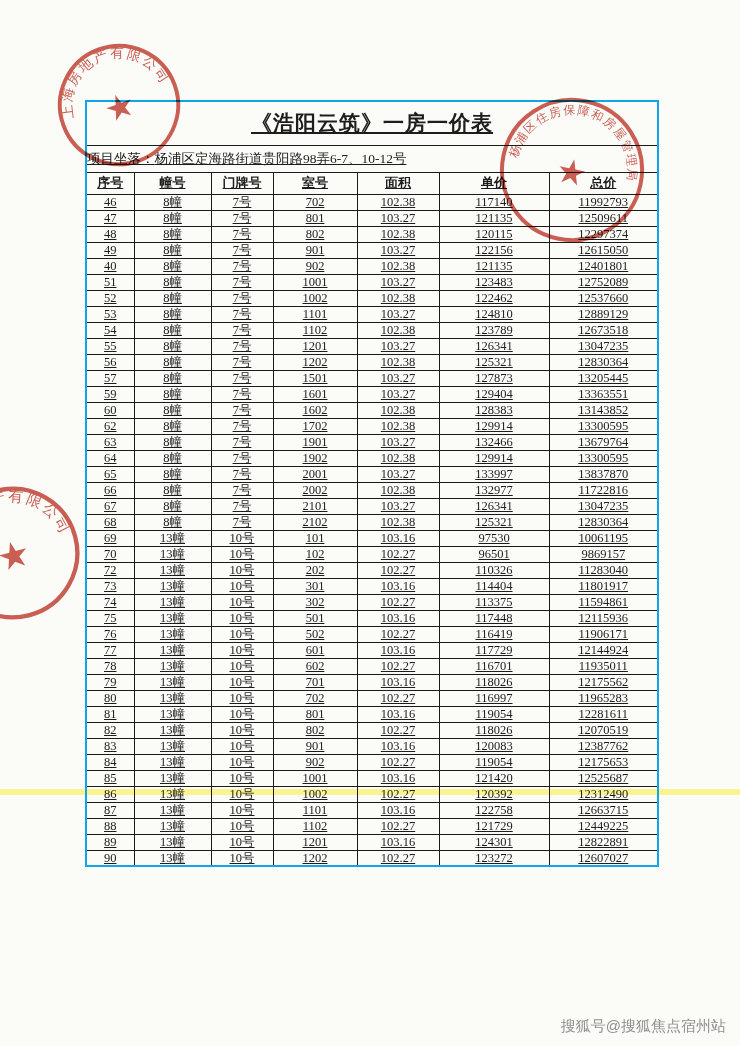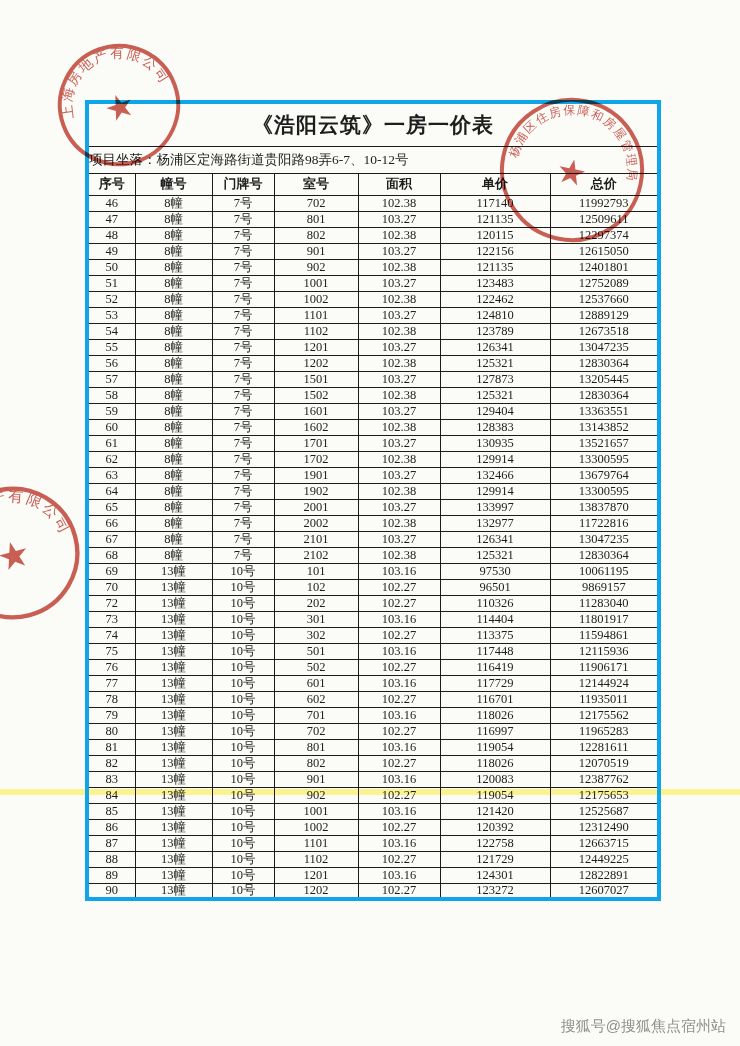--- a/index.html
+++ b/index.html
@@ -1,21 +1,21 @@
 <!DOCTYPE html>
 <html><head>
 <meta charset="utf-8">
 <style>
   * { margin:0; padding:0; box-sizing:border-box; }
   html,body { width:740px; height:1046px; }
   body { background:#ededeb; font-family:"Liberation Serif","DejaVu Serif",serif; }
   .page { position:relative; width:740px; height:1046px; background:#fbfbf8; overflow:hidden; color:#1d1d1d; }
 
   .price-table { position:absolute; left:85px; top:100px; width:572px;
-                 border-collapse:collapse; table-layout:fixed; border:4px solid #0ea5e9; }
+                 border-collapse:collapse; table-layout:fixed; border:2px solid #0ea5e9;text-decoration:underline; }
   .price-table th, .price-table td { border:1px solid #1b1b1b; text-align:center; }
   .title-row th { height:44px; font-size:21px; font-weight:bold; letter-spacing:1px; }
   .loc-row th { height:27px; font-size:13.5px; font-weight:normal; text-align:left; }
   .head-row th { height:22px; font-size:13px; font-weight:bold; }
   .price-table td { height:16px; font-size:12.5px; line-height:1; padding:0; white-space:nowrap; }
 
   .stamp { position:absolute; mix-blend-mode:multiply; opacity:.82; pointer-events:none; }
   .ring { fill:none; stroke:#c23b2e; stroke-width:4; }
   .seal-text { fill:#c23b2e; font-size:14px; letter-spacing:2px; font-family:"Liberation Sans","DejaVu Sans",sans-serif; }
   .seal-text-sm { fill:#c23b2e; font-size:12px; letter-spacing:1.5px; font-family:"Liberation Sans","DejaVu Sans",sans-serif; }
@@ -91,21 +91,21 @@
         <tr>
           <td>49</td>
           <td>8幢</td>
           <td>7号</td>
           <td>901</td>
           <td>103.27</td>
           <td>122156</td>
           <td>12615050</td>
         </tr>
         <tr>
-          <td>50</td>
+          <td>40</td>
           <td>8幢</td>
           <td>7号</td>
           <td>902</td>
           <td>102.38</td>
           <td>121135</td>
           <td>12401801</td>
         </tr>
         <tr>
           <td>51</td>
           <td>8幢</td>
@@ -163,54 +163,36 @@
         <tr>
           <td>57</td>
           <td>8幢</td>
           <td>7号</td>
           <td>1501</td>
           <td>103.27</td>
           <td>127873</td>
           <td>13205445</td>
         </tr>
         <tr>
-          <td>58</td>
-          <td>8幢</td>
-          <td>7号</td>
-          <td>1502</td>
-          <td>102.38</td>
-          <td>125321</td>
-          <td>12830364</td>
-        </tr>
-        <tr>
           <td>59</td>
           <td>8幢</td>
           <td>7号</td>
           <td>1601</td>
           <td>103.27</td>
           <td>129404</td>
           <td>13363551</td>
         </tr>
         <tr>
           <td>60</td>
           <td>8幢</td>
           <td>7号</td>
           <td>1602</td>
           <td>102.38</td>
           <td>128383</td>
           <td>13143852</td>
-        </tr>
-        <tr>
-          <td>61</td>
-          <td>8幢</td>
-          <td>7号</td>
-          <td>1701</td>
-          <td>103.27</td>
-          <td>130935</td>
-          <td>13521657</td>
         </tr>
         <tr>
           <td>62</td>
           <td>8幢</td>
           <td>7号</td>
           <td>1702</td>
           <td>102.38</td>
           <td>129914</td>
           <td>13300595</td>
         </tr>

